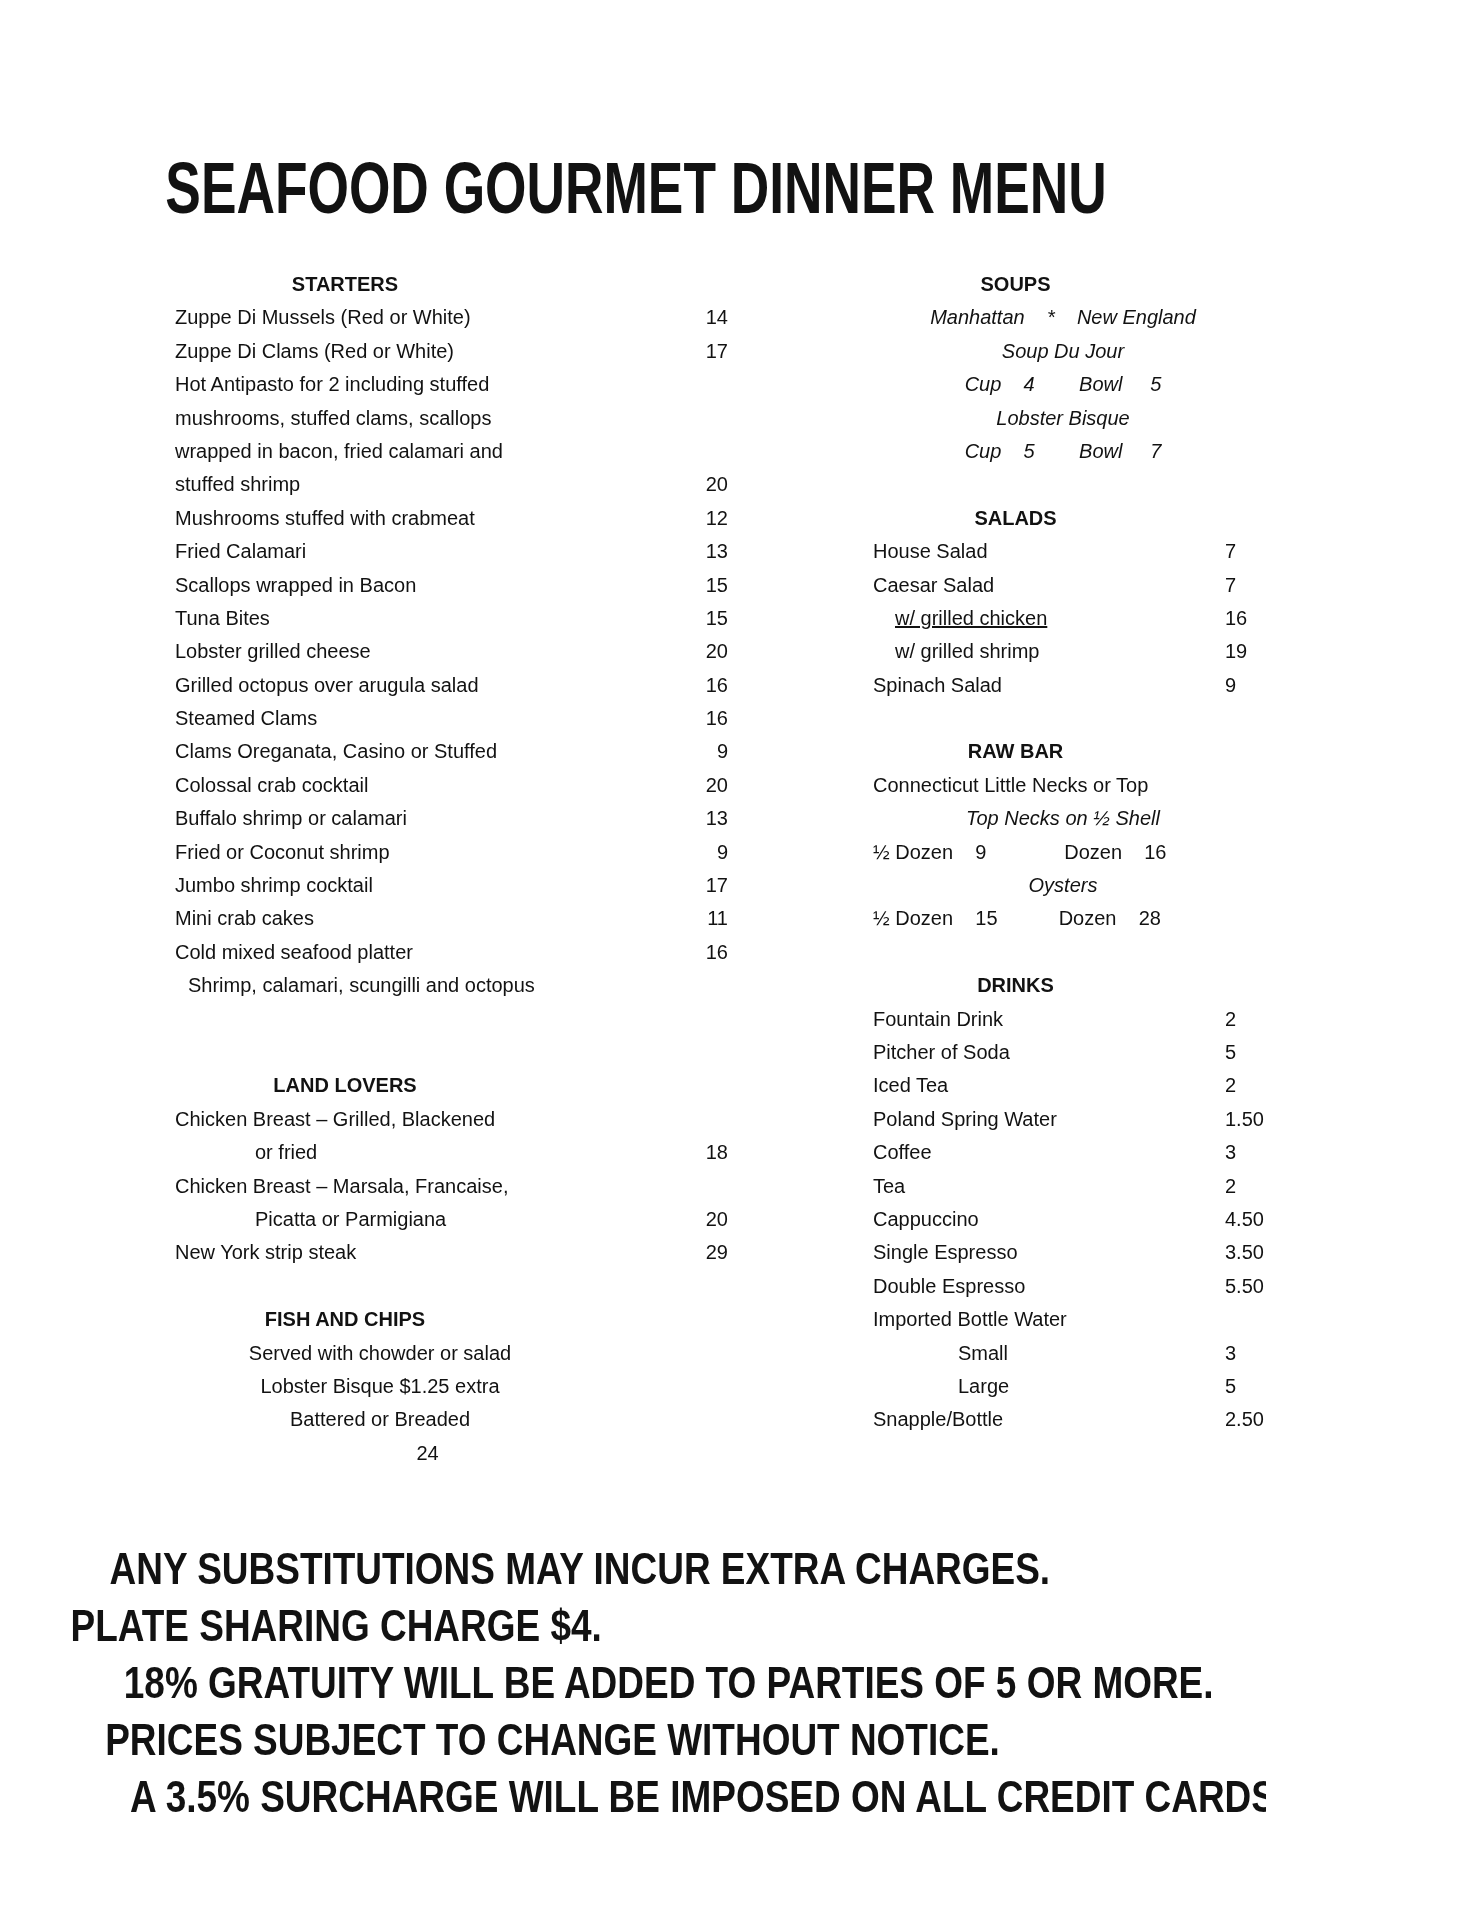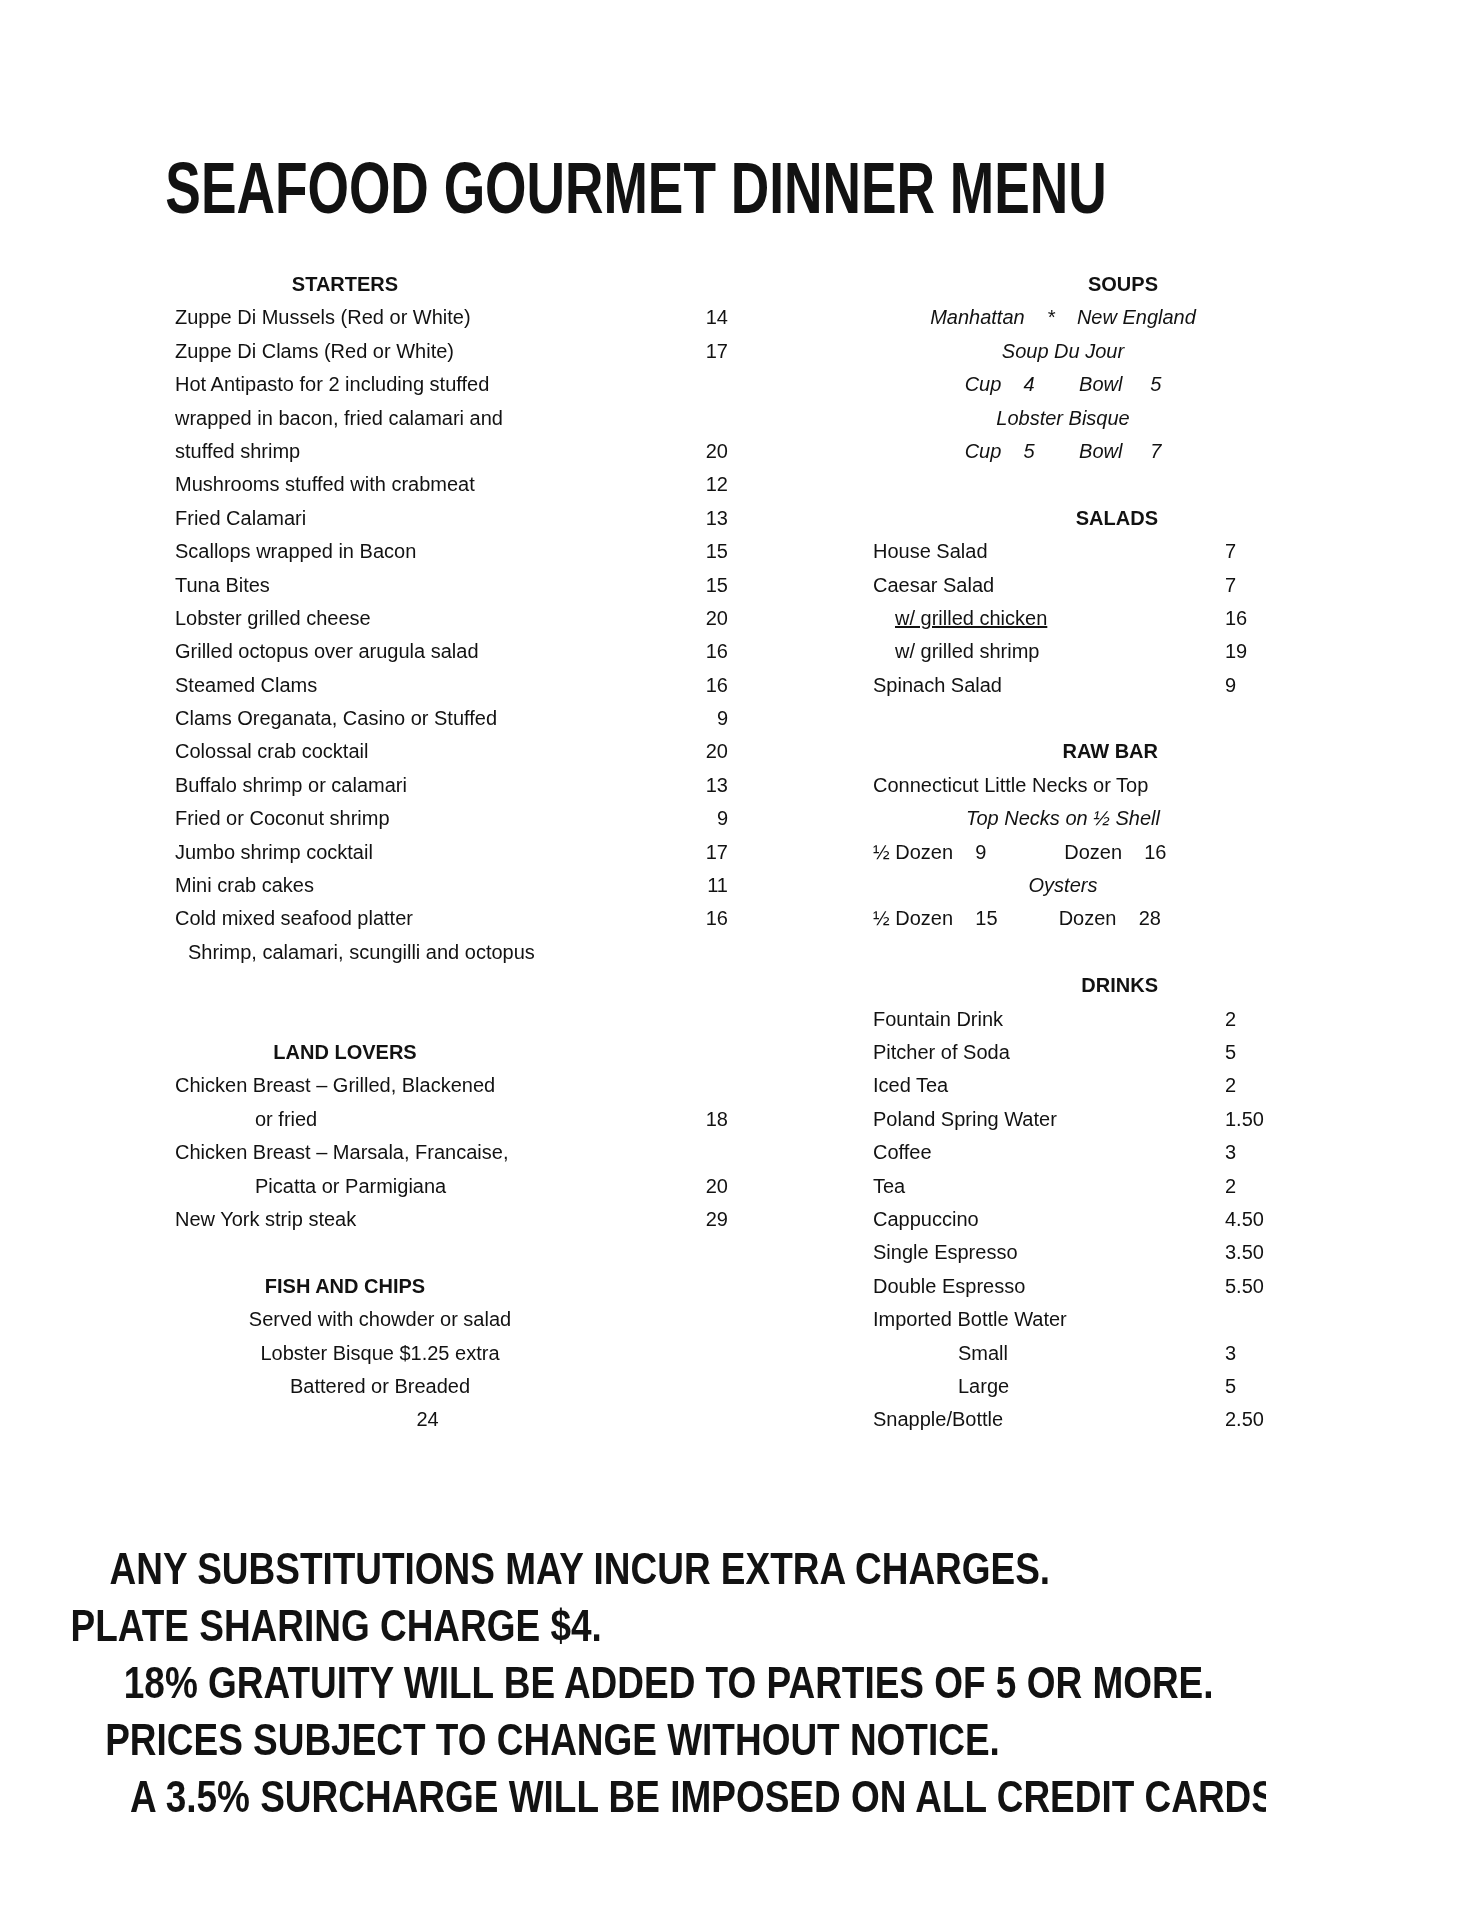--- a/index.html
+++ b/index.html
@@ -11,21 +11,21 @@
   .title-text{
     display:inline-block;font-size:72px;font-weight:bold;letter-spacing:0;
     transform:scaleX(.74);transform-origin:50% 50%;white-space:pre;
   }
   .col{position:absolute;top:268px;font-size:20px;line-height:33.4px;}
   .col-left{left:175px;width:553px;}
   .col-right{left:873px;width:405px;}
   .row{position:relative;height:33.4px;white-space:pre;box-sizing:border-box;}
   .row.header{font-weight:bold;text-align:center;}
   .col-left .row.header{width:340px;}
-  .col-right .row.header{width:285px;text-align:right;}
+  .col-right .row.header{width:285px;}
   .row.center{text-align:center;}
   .col-left .row.center{width:410px;}
   .col-right .row.center{width:380px;font-style:italic;}
   .price{position:absolute;top:0;}
   .col-left .price{right:0;width:62px;text-align:right;}
   .col-right .price{left:352px;}
   .footer{position:absolute;top:1540px;left:0;width:100%;padding-left:20px;}
   .footer-line{height:57px;line-height:57px;}
   .footer-line>span{
     display:inline-block;font-size:44px;font-weight:bold;
@@ -39,20 +39,21 @@
 
   <div class="title-wrap">
     <span class="title-text">SEAFOOD GOURMET DINNER MENU</span>
   </div>
 
   <div class="col col-left">
       <div class="row header"><span>STARTERS</span></div>
       <div class="row"><span>Zuppe Di Mussels (Red or White)</span><span class="price">14</span></div>
       <div class="row"><span>Zuppe Di Clams (Red or White)</span><span class="price">17</span></div>
       <div class="row"><span>Hot Antipasto for 2 including stuffed</span></div>
+      <div class="row"><span>mushrooms, stuffed clams, scallops</span></div>
       <div class="row"><span>wrapped in bacon, fried calamari and</span></div>
       <div class="row"><span>stuffed shrimp</span><span class="price">20</span></div>
       <div class="row"><span>Mushrooms stuffed with crabmeat</span><span class="price">12</span></div>
       <div class="row"><span>Fried Calamari</span><span class="price">13</span></div>
       <div class="row"><span>Scallops wrapped in Bacon</span><span class="price">15</span></div>
       <div class="row"><span>Tuna Bites</span><span class="price">15</span></div>
       <div class="row"><span>Lobster grilled cheese</span><span class="price">20</span></div>
       <div class="row"><span>Grilled octopus over arugula salad</span><span class="price">16</span></div>
       <div class="row"><span>Steamed Clams</span><span class="price">16</span></div>
       <div class="row"><span>Clams Oreganata, Casino or Stuffed</span><span class="price">9</span></div>

